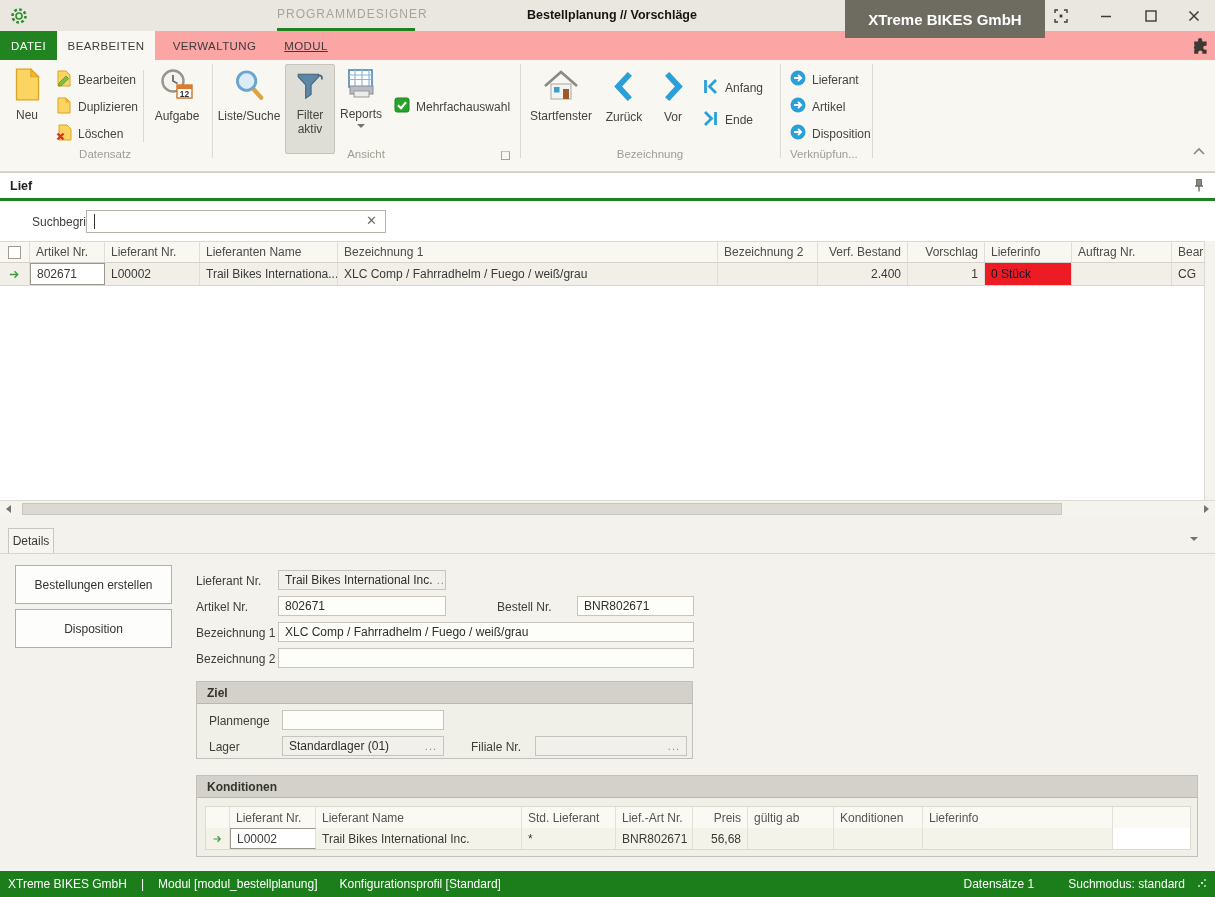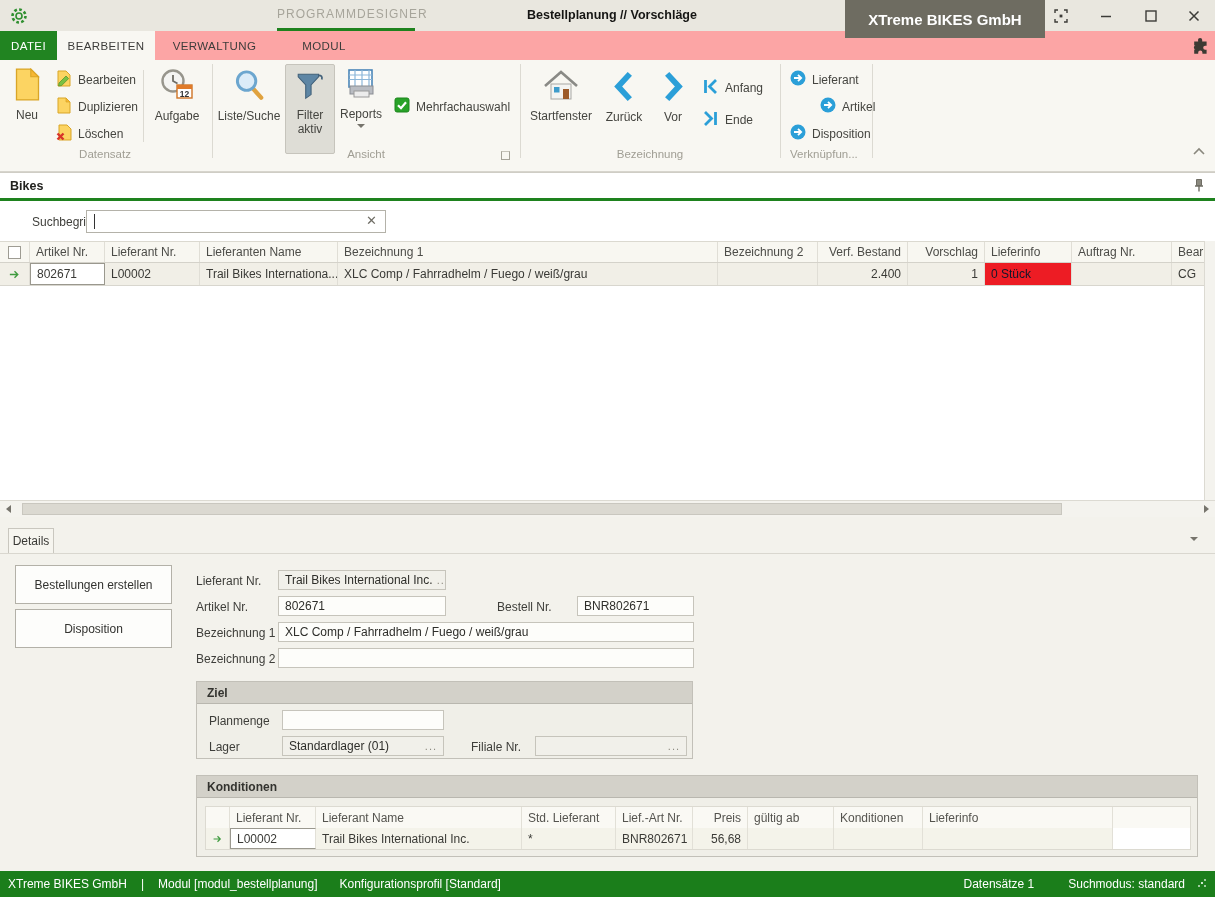--- a/index.html
+++ b/index.html
@@ -126,21 +126,21 @@
     <svg width="14" height="14" viewBox="0 0 14 14">
         <path d="M2.5 2.5 l9 9 M11.5 2.5 l-9 9" stroke="#3c3c38" stroke-width="1.5"></path>
       </svg>
   </span>
 </div>
 
 <div class="tabrow">
   <div class="tab tab-datei">DATEI</div>
   <div class="tab tab-active" style="left:57px;width:98px;">BEARBEITEN</div>
   <div class="tab" style="left:168px;width:93px;">VERWALTUNG</div>
-  <div class="tab" style="left:293px;width:62px;">MODUL</div>
+  <div class="tab" style="left:275px;width:62px;text-decoration:underline;">MODUL</div>
   <span class="abs" style="left:1192px;top:6px;">
     <svg width="17" height="17" viewBox="0 0 17 17" fill="#3c3a33">
       <path d="M6 3 a2 2 0 0 1 4.2 0 v1.6 h4.4 v4.2 h-1.4 a2 2 0 0 0 0 4 h1.4 v4 h-4.2 v-1.3 a2 2 0 0 0 -4.2 0 v1.3 h-4 v-4.3 h1.2 a2 2 0 0 1 0 -3.9 h-1.2 v-4 h4 z"></path>
     </svg>
   </span>
 </div>
 
 <div class="ribbon">
 
   <div class="rbig" style="left:6px;top:8px;width:42px;">
@@ -287,21 +287,21 @@
 
   <div class="rsmall" style="left:790px;top:10px;">
     <span>
       <svg width="16" height="16" viewBox="0 0 16 16">
           <circle cx="8" cy="8" r="7.5" fill="#2b9fd8"></circle>
           <path d="M4 8 h6 M8 4.8 L11.2 8 L8 11.2" fill="none" stroke="#fff" stroke-width="1.8"></path>
         </svg>
     </span>
     <span>Lieferant</span>
   </div>
-  <div class="rsmall" style="left:820px;top:37px;">
+  <div class="rsmall" style="left:790px;top:37px;">
     <span>
       <svg width="16" height="16" viewBox="0 0 16 16">
           <circle cx="8" cy="8" r="7.5" fill="#2b9fd8"></circle>
           <path d="M4 8 h6 M8 4.8 L11.2 8 L8 11.2" fill="none" stroke="#fff" stroke-width="1.8"></path>
         </svg>
     </span>
     <span>Artikel</span>
   </div>
   <div class="rsmall" style="left:790px;top:64px;">
     <span>
@@ -316,21 +316,21 @@
   <div class="rsep" style="left:872px;top:4px;height:94px;"></div>
 
   <span class="abs" style="left:1192px;top:86px;">
     <svg width="14" height="11" viewBox="0 0 14 11">
         <path d="M2 8 L7 3 L12 8" fill="none" stroke="#8a887e" stroke-width="1.6"></path>
       </svg>
   </span>
 </div>
 
 <div class="liste">
-  <div class="liste-title">Bikes</div>
+  <div class="liste-title">Lief</div>
   <span class="abs" style="left:1193px;top:5px;">
     <svg width="12" height="15" viewBox="0 0 12 15">
       <path d="M3.5 1.5 h5 v6 h-5 z" fill="#8b897f" stroke="#6f6d64"></path>
       <path d="M2 8 h8 M6 8.5 v5" stroke="#6f6d64" stroke-width="1.4"></path>
     </svg>
   </span>
   <div class="greenline"></div>
 
   <div class="search-label">Suchbegriffe</div>
   <input class="search-input" type="text" value="" style="">

